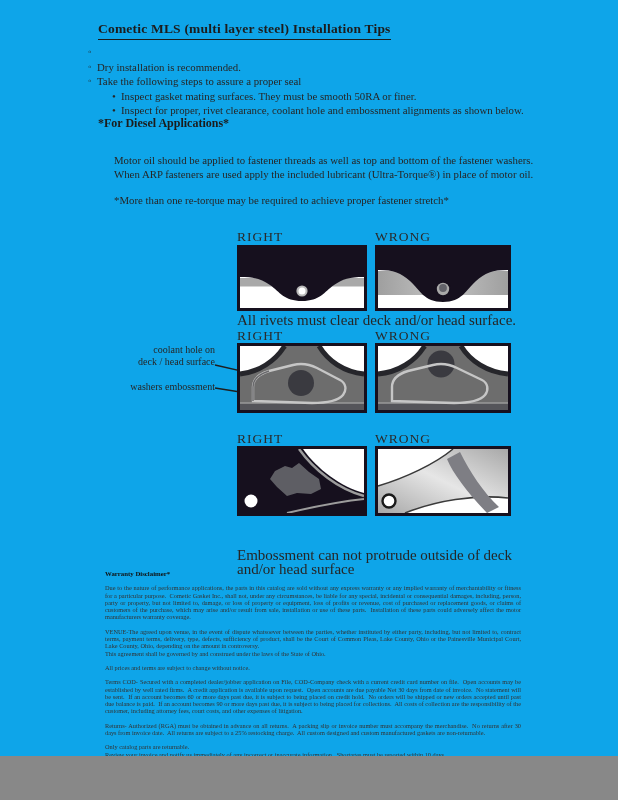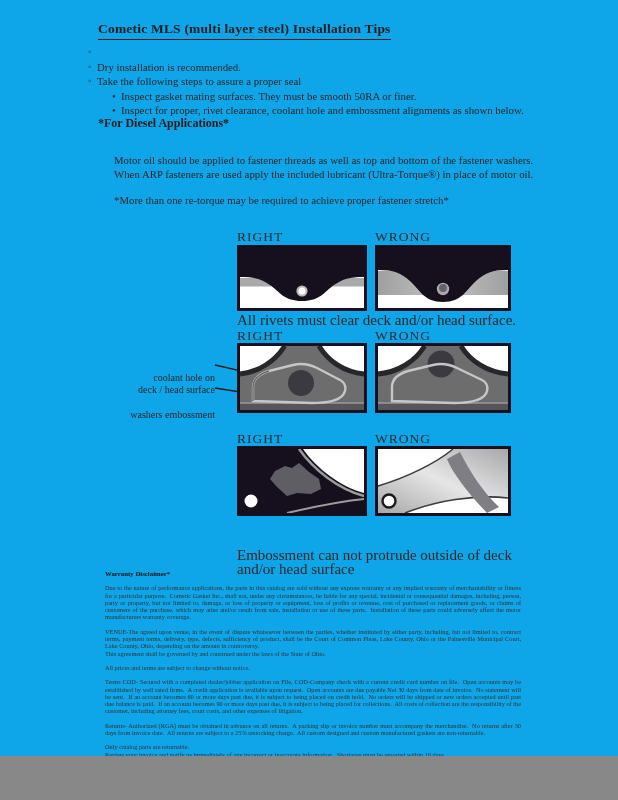--- a/index.html
+++ b/index.html
@@ -22,21 +22,21 @@
   .b-row .glyph{width:9px;font-size:10px;line-height:14.6px;}
   .b-sub{margin-left:24px;}
   .b-sub .glyph{width:9px;font-size:11px;}
   .diesel{position:absolute;left:98px;top:116px;width:442px;font-size:10.8px;line-height:14.2px;color:#262626;}
   .diesel h2{font-size:12px;margin:0 0 23px 0;color:#1c1c1c;}
   .diesel p{margin:0 0 11px 16px;white-space:pre-wrap;}
   .dg-label{position:absolute;font-size:13.5px;font-weight:500;letter-spacing:1px;color:#2a2a2a;text-align:left;}
   .dg-box{position:absolute;}
   .dg-box svg{display:block;}
   .caption{position:absolute;left:237px;font-size:15px;line-height:13.5px;color:#262626;white-space:pre-line;}
-  .callouts{position:absolute;left:88px;width:127px;font-size:10px;line-height:11.5px;color:#262626;text-align:right;margin-top:28px;}
+  .callouts{position:absolute;left:88px;width:127px;font-size:10px;line-height:11.5px;color:#262626;text-align:right;}
   .leader-svg{position:absolute;left:88px;top:340px;pointer-events:none;}
   .disclaimer{position:absolute;left:105px;top:570px;width:416px;font-size:6.3px;line-height:7.3px;color:#333;}
   .disclaimer h3{font-size:6.8px;margin:0 0 7px 0;color:#111;}
   .disclaimer p{margin:0 0 7px 0;white-space:pre-wrap;text-align:justify;}
   .docnum{position:absolute;left:388px;top:756px;font-size:14px;color:#3a3a3a;letter-spacing:.4px;}
 </style>
 </head>
 <body>
 
 <div class="page">

